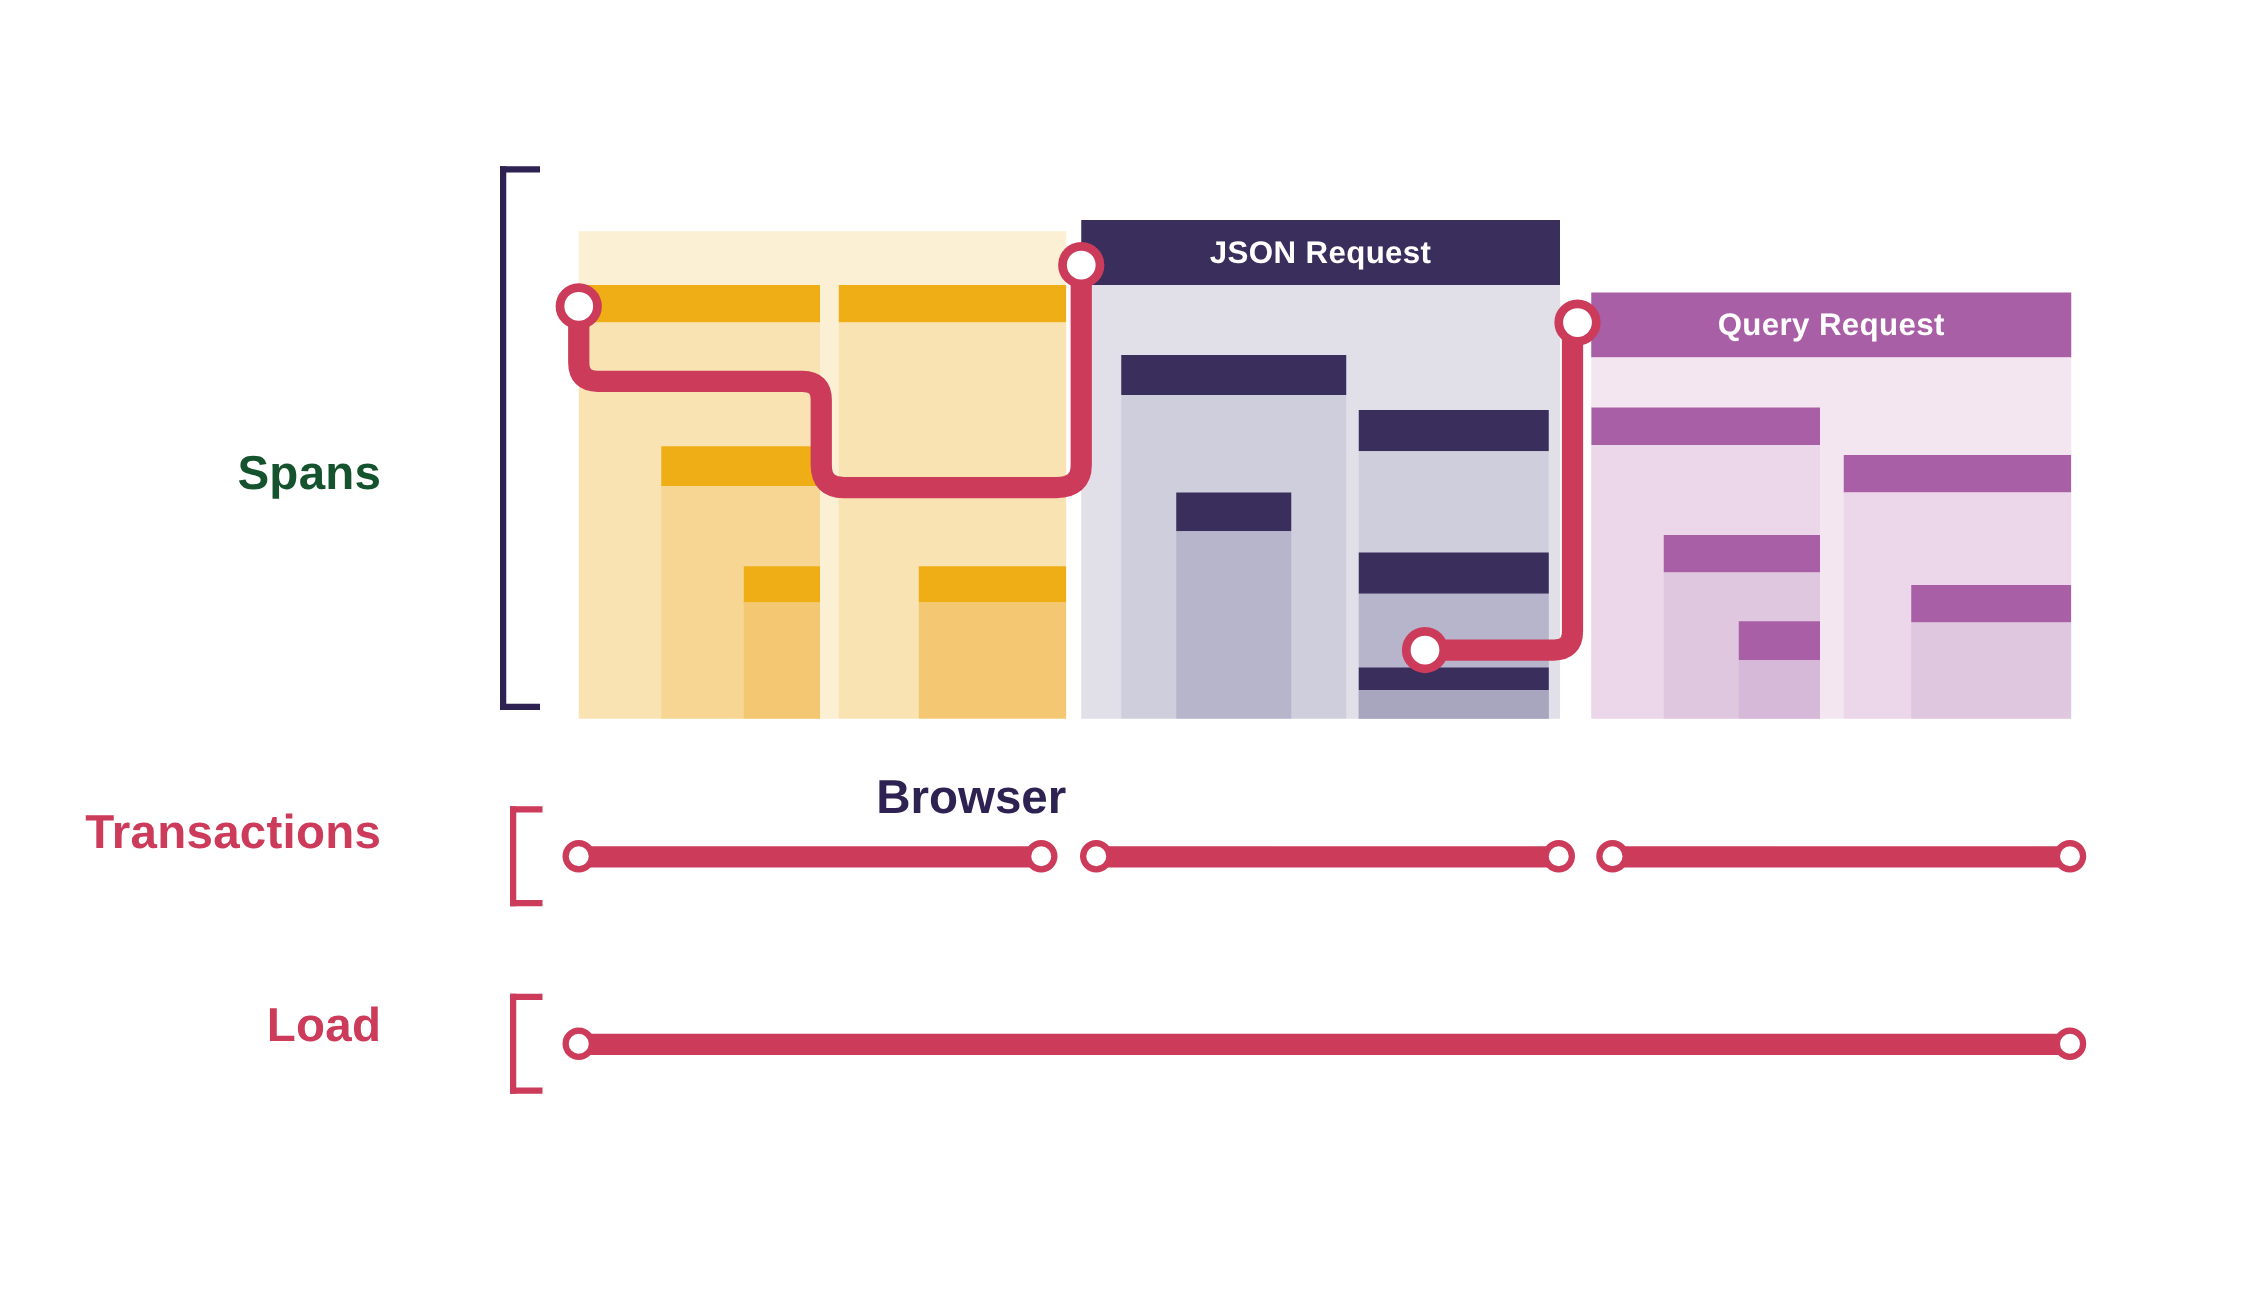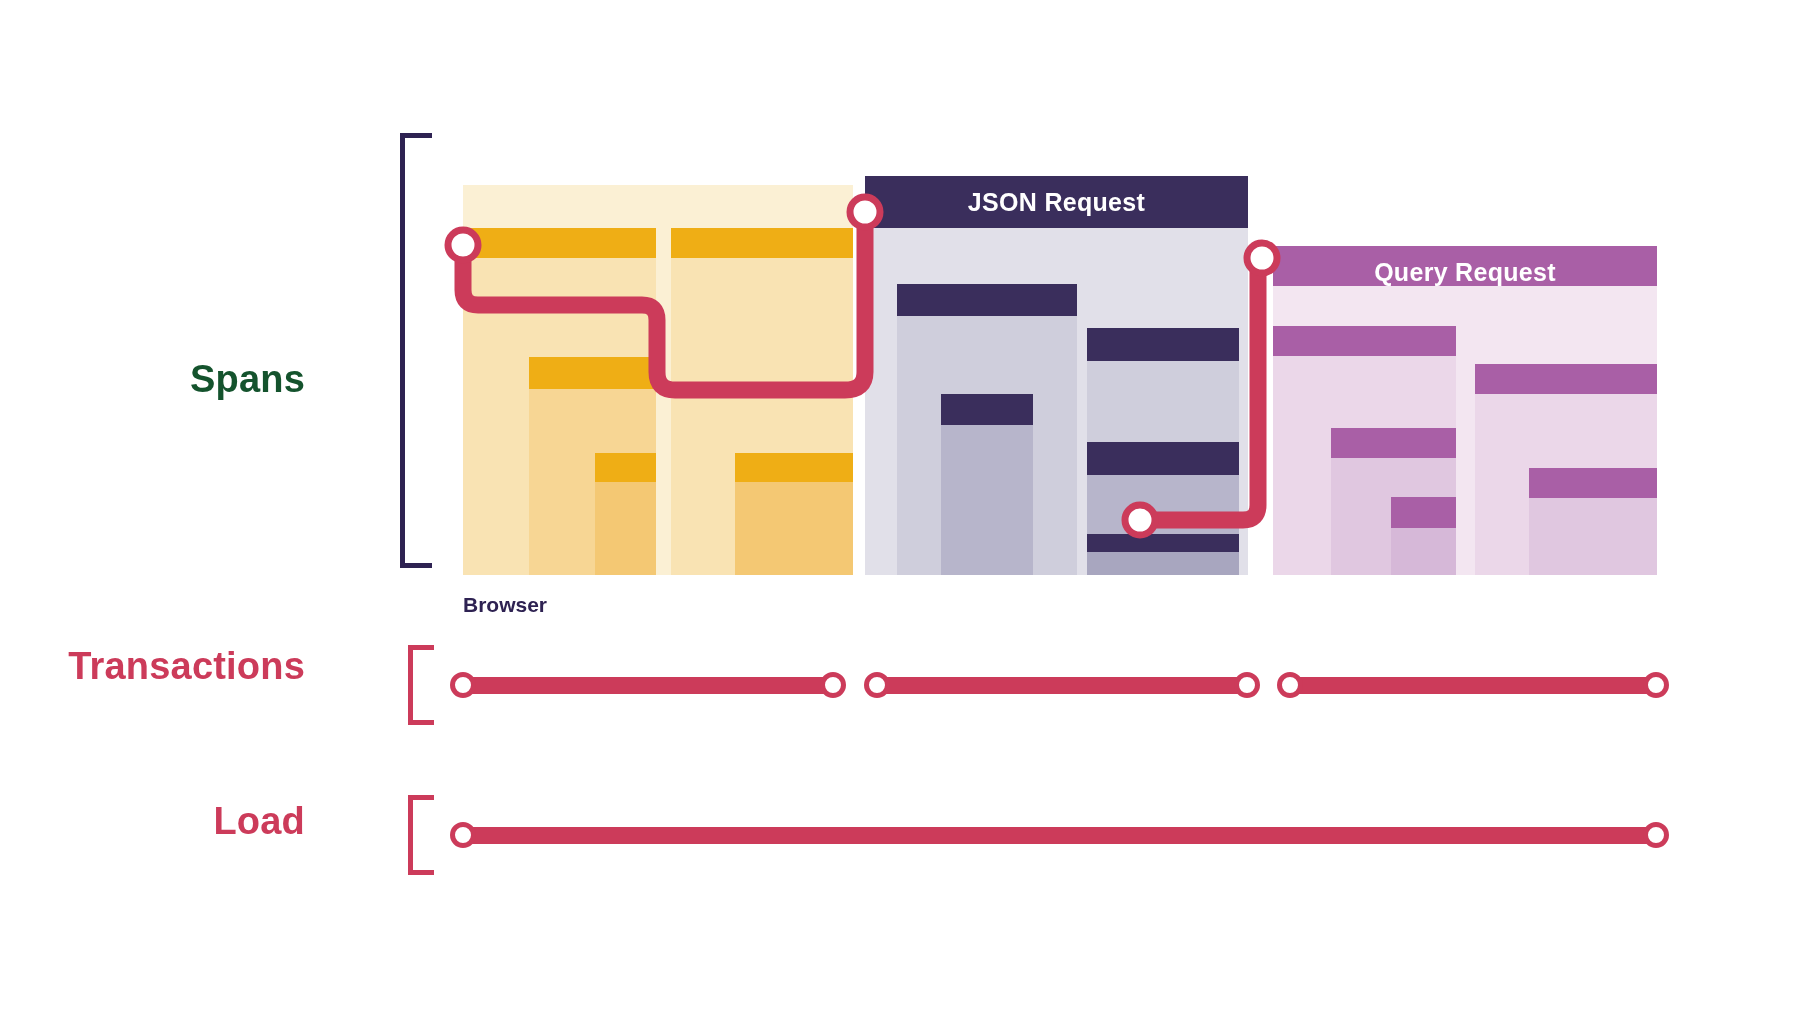--- a/index.html
+++ b/index.html
@@ -29,22 +29,22 @@
 
   
   .service{position:absolute;}
   .svc-head{
     position:absolute;left:0;top:0;width:100%;height:52px;
     display:flex;align-items:center;justify-content:center;
     font-size:25px;font-weight:bold;letter-spacing:0.3px;
   }
   .svc-body{position:absolute;left:0;overflow:hidden;}
   .svc-name{
-    position:absolute;text-align:left;width:100%;
-    font-size:21px;font-weight:bold;color:#2E2252;white-space:nowrap;
+    position:absolute;text-align:right;width:100%;
+    font-size:38px;font-weight:bold;color:#2E2252;white-space:nowrap;margin-top:24px;
   }
 
   
   .bar{position:absolute;box-sizing:border-box;}
   .bar > .cap{position:absolute;left:0;top:0;width:100%;}
   .bar > .stem{position:absolute;left:0;width:100%;bottom:0;}
 
   
   #connectors{position:absolute;left:0;top:0;width:1800px;height:1031px;pointer-events:none;}
 
@@ -128,21 +128,21 @@
       </div>
 
       <div class="bar" style="left:222px;top:306px;width:152px;height:41px;">
         <div class="cap" style="height:18px;background:#3A2E5C;"></div>
         <div class="stem" style="top:18px;height:23px;background:#A8A6BF;"></div>
       </div>
     </div>
   </div>
 
   <div class="service" id="svc-database" style="left:1273px;top:234px;width:384px;height:341px;">
-    <div class="svc-head" style="background:#A95FA6;color:#FFFFFF;margin-top:12px;">
+    <div class="svc-head" style="background:#A95FA6;color:#FFFFFF;">
       <span>Query Request</span>
     </div>
     <div class="svc-body" style="top:52px;width:384px;height:289px;background:#F3E6F1;">
 
       <div class="bar" style="left:0px;top:40px;width:183px;height:249px;">
         <div class="cap" style="height:30px;background:#A95FA6;"></div>
         <div class="stem" style="top:30px;height:219px;background:#EBD7E9;"></div>
       </div>
 
       <div class="bar" style="left:58px;top:142px;width:125px;height:147px;">

